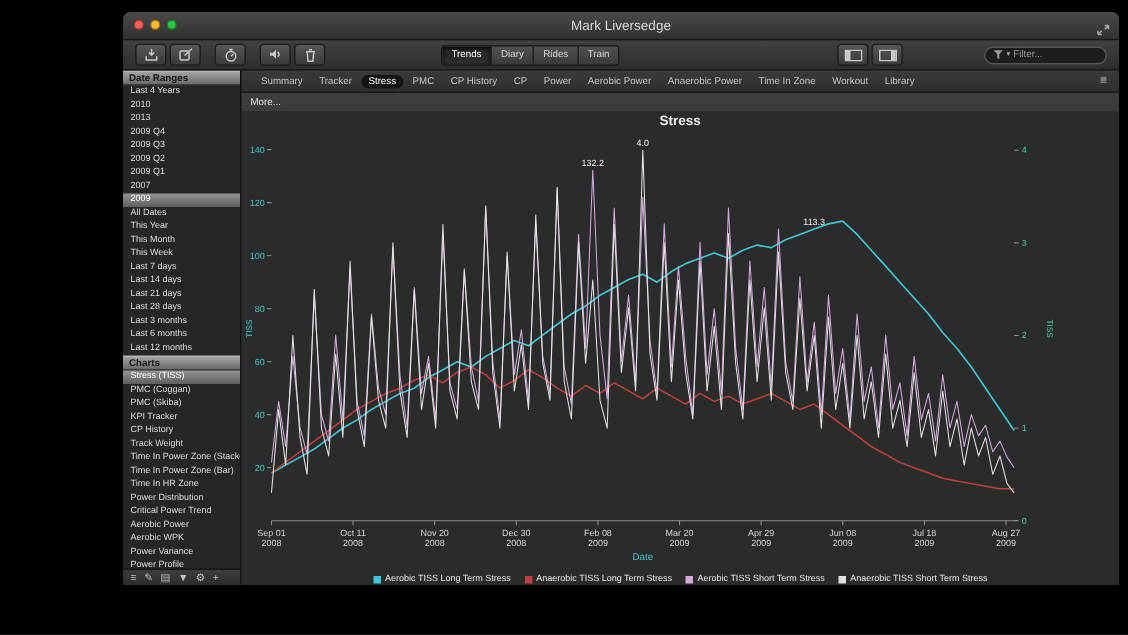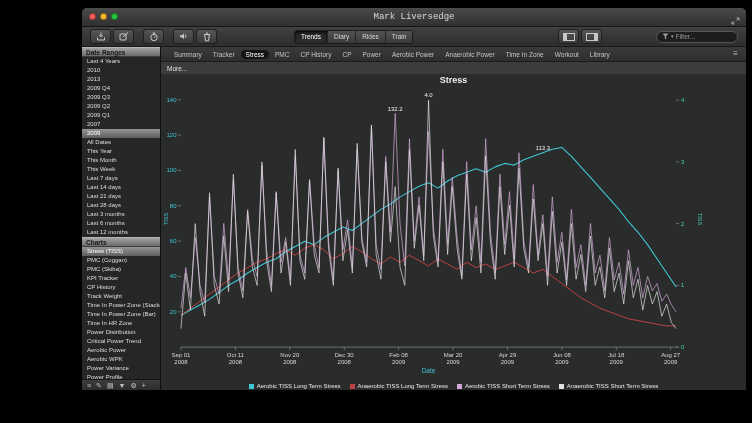--- a/index.html
+++ b/index.html
@@ -17,21 +17,21 @@
   .titlebar{
     height:18px;background:linear-gradient(#4a4a4a,#303030);
     border-bottom:1px solid #151515;position:relative;
     display:flex;align-items:center;justify-content:center;
   }
   .traffic{position:absolute;left:7px;top:5px;display:flex;gap:4px;}
   .light{width:7px;height:7px;border-radius:50%;border:1px solid rgba(0,0,0,.4);box-sizing:border-box;}
   .light.red{background:#ff5f57;}
   .light.yellow{background:#febc2e;}
   .light.green{background:#28c840;}
-  .win-title{font-size:9px;color:#d8d8d8;font-family:Liberation Mono, monospace;}
+  .win-title{font-size:9px;color:#d8d8d8;}
   .fs-btn{position:absolute;right:5px;top:4px;width:11px;height:10px;opacity:.85;}
   
   .toolbar{
     height:19px;background:linear-gradient(#414141,#2d2d2d);
     border-bottom:1px solid #191919;display:flex;align-items:center;
     padding:0 8px;position:relative;
   }
   .tool-btn{
     width:19px;height:13px;margin-right:2px;border:1px solid #1f1f1f;border-radius:3px;
     background:linear-gradient(#565656,#3a3a3a);

